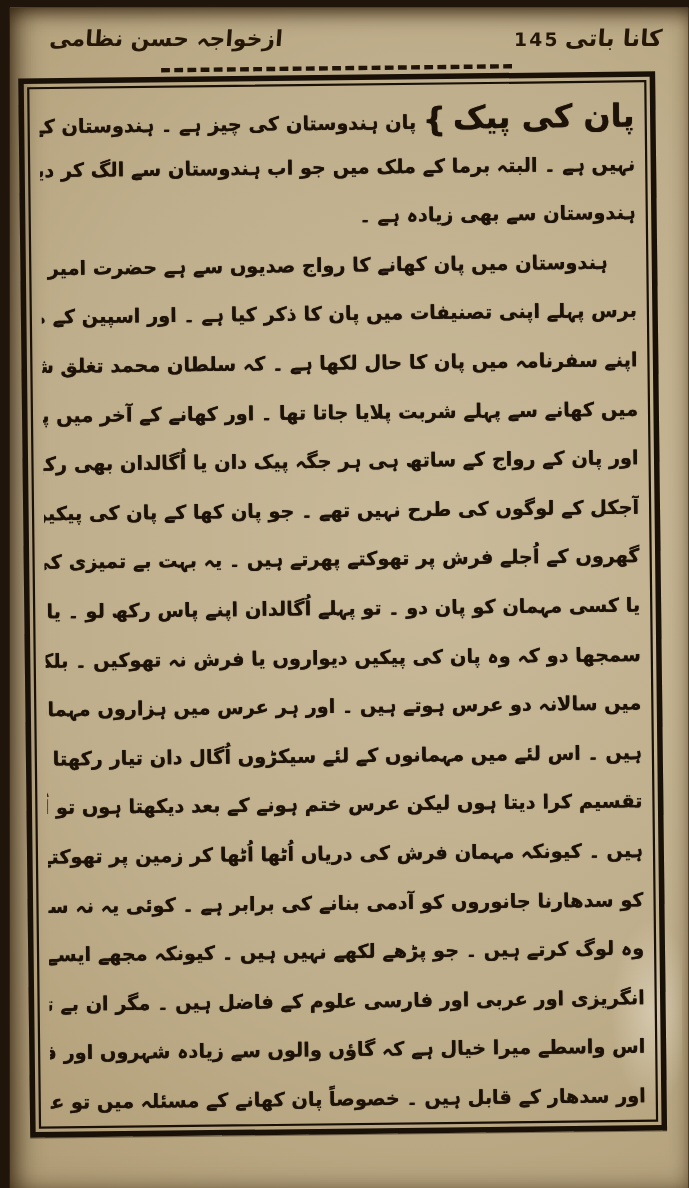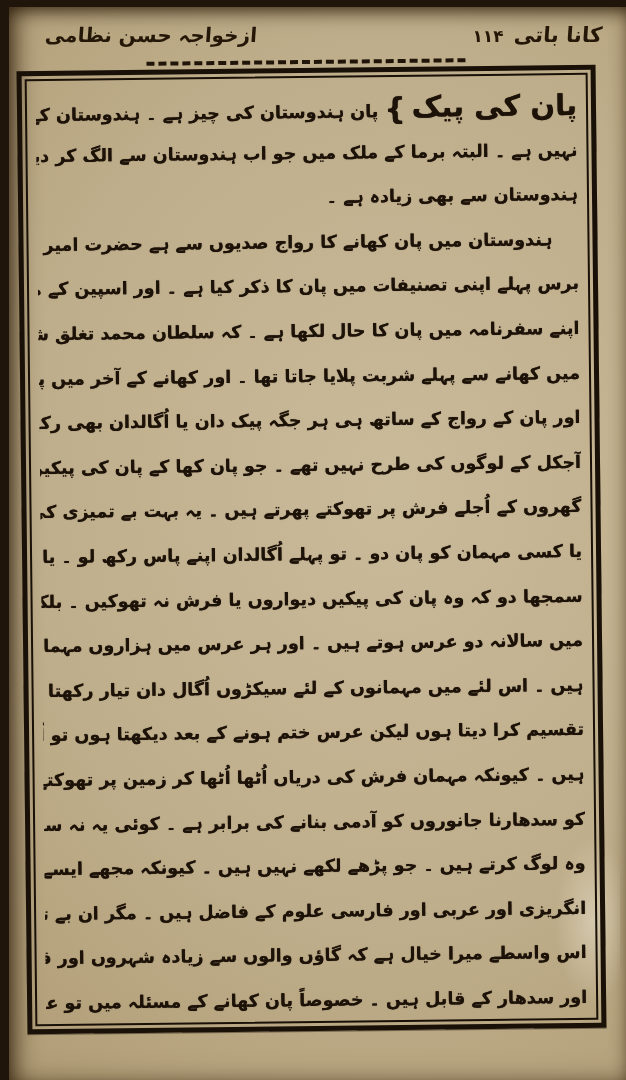--- a/index.html
+++ b/index.html
@@ -81,21 +81,21 @@
   }
 </style>
 </head>
 <body>
 
 <div class="scan">
   <div class="sheen"></div>
 
   <div class="header">
     <span class="book-title">کانا باتی</span>
-    <span class="page-number">۱۱۴</span>
+    <span class="page-number">145</span>
     <span class="author">ازخواجہ حسن نظامی</span>
   </div>
 
   <div class="frame">
     <div class="frame-inner">
       <div class="textblock" id="textblock">
         <div class="line">
           <span class="heading">پان کی پیک</span><span class="bracket">{</span><span>پان ہندوستان کی چیز ہے ۔ ہندوستان کے باہر کہیں اس کا رواج</span>
         </div>
       <div class="line">نہیں ہے ۔ البتہ برما کے ملک میں جو اب ہندوستان سے الگ کر دیا گیا ہے ۔ پان کا رواج</div>

